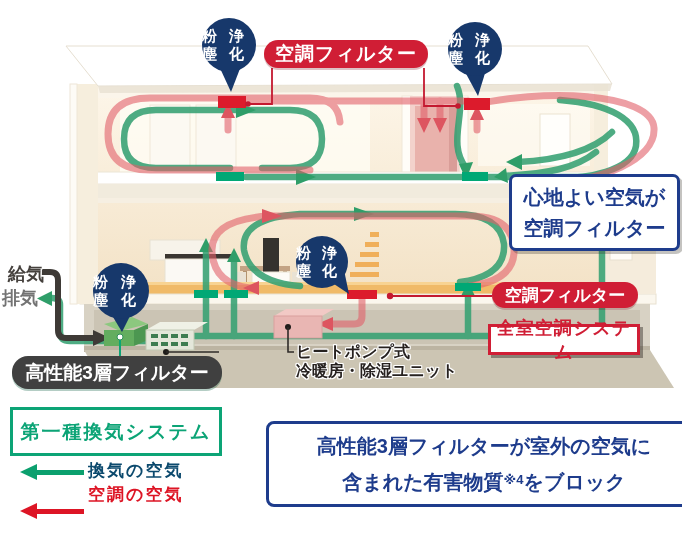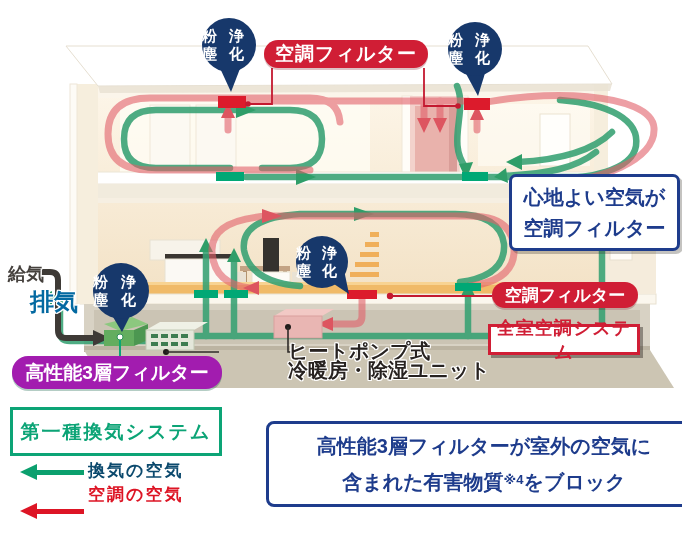--- a/index.html
+++ b/index.html
@@ -239,25 +239,25 @@
 <div class="abs obox blue-b" style="left:489px;top:174px;width:171px;height:77px;border-radius:7px;font-size:20px;line-height:31px;box-shadow:3px 3px 0 rgba(60,55,45,.3);margin-left:20px;">
   <span>心地よい空気が</span>
   <span>空調フィルター</span>
 </div>
 
 <div class="abs pill" style="left:492px;top:282px;width:146px;height:26px;font-size:17px;">空調フィルター</div>
 
 <div class="abs obox red-b" style="left:488px;top:324px;width:152px;height:31px;font-size:18px;letter-spacing:1px;box-shadow:3px 3px 0 rgba(50,45,40,.45);">全室空調システム</div>
 
 <div class="abs outline-txt" style="left:8px;top:262px;font-size:18px;color:#45413d;">給気</div>
-<div class="abs outline-txt" style="left:2px;top:286px;font-size:24px;color:#0369a1;margin-left:28px;">排気</div>
-
-<div class="abs pill" style="left:12px;top:356px;width:210px;height:33px;font-size:19px;background:#a21caf;box-shadow:0 2px 0 rgba(5,90,60,.3);">高性能3層フィルター</div>
-
-<div class="abs outline-txt" style="left:288px;top:342px;font-size:20px;line-height:19px;color:#272220;">
+<div class="abs outline-txt" style="left:2px;top:286px;font-size:18px;color:#737373;">排気</div>
+
+<div class="abs pill" style="left:12px;top:356px;width:210px;height:33px;font-size:19px;background:#404040;box-shadow:0 2px 0 rgba(5,90,60,.3);">高性能3層フィルター</div>
+
+<div class="abs outline-txt" style="left:296px;top:342px;font-size:16px;line-height:19px;color:#272220;">
   <div>ヒートポンプ式</div>
   <div>冷暖房・除湿ユニット</div>
 </div>
 
 <div class="abs obox green-b" style="left:10px;top:407px;width:212px;height:49px;font-size:19px;letter-spacing:2px;">第一種換気システム</div>
 
 <div class="abs legend-arrow" style="left:20px;top:464px;">
   <span class="shaft" style="background:#0ba06e;"></span>
       <span class="head" style="border-right-color:#0ba06e;"></span>
 </div>

